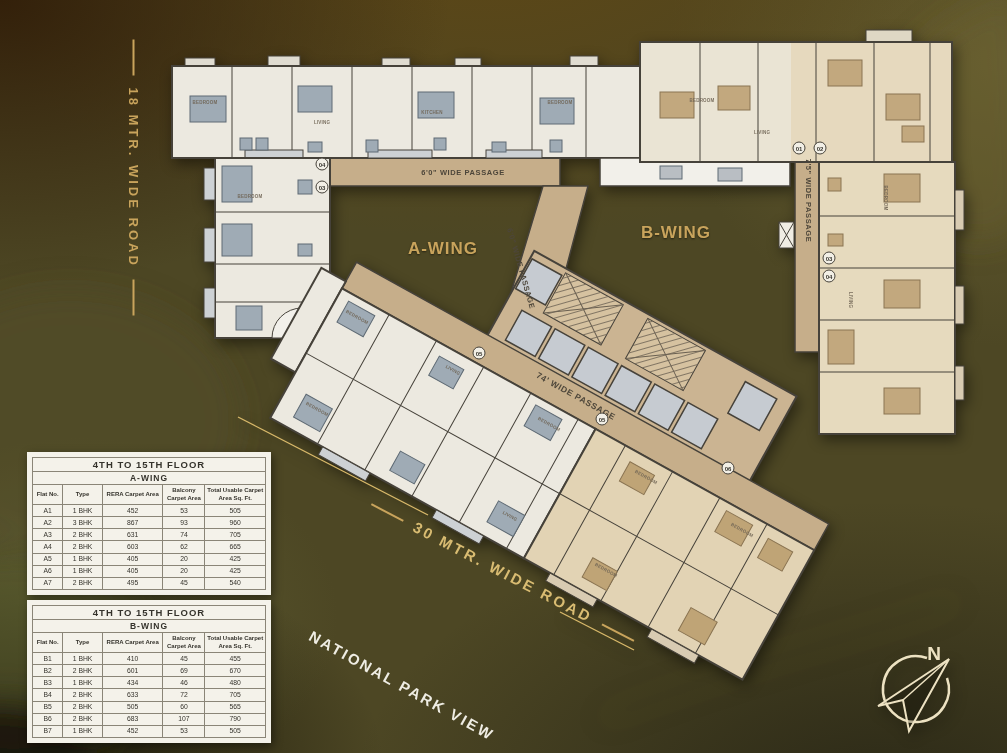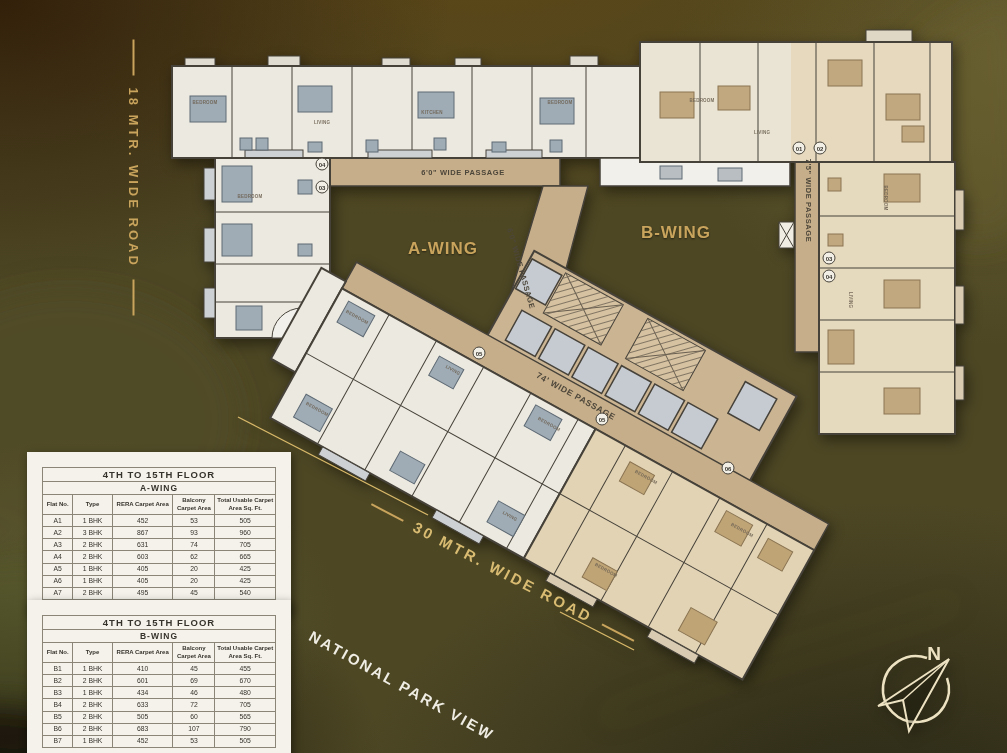--- a/index.html
+++ b/index.html
@@ -30,21 +30,21 @@
   .pass{font-size:7.5px;font-weight:bold;color:#4d463a;letter-spacing:.6px;width:140px;}
   #pass-top{left:393px;top:168px;}
   #pass-diag{left:451px;top:264px;transform:rotate(74deg);}
   #pass-main{left:506px;top:391px;transform:rotate(29deg);font-size:8.5px;}
   #pass-right{left:738px;top:196px;transform:rotate(90deg);}
   #compass-n{left:919px;top:643px;width:30px;font-size:19px;font-weight:bold;color:#EDE2C2;}
   .mk{position:absolute;pointer-events:none;}
   .mk.unit{width:13px;height:13px;border-radius:50%;background:#F2EFE6;border:1px solid #46423A;
     font-size:6px;line-height:12px;text-align:center;color:#35332C;font-weight:bold;box-sizing:border-box;}
   .mk.room{font-size:4.5px;color:#6F6454;letter-spacing:.2px;opacity:.9;font-weight:bold;}
-  .panel{position:absolute;background:#F4F2EA;padding:15px;box-shadow:2px 3px 9px rgba(0,0,0,.45);width:234px;}
+  .panel{position:absolute;background:#F4F2EA;padding:5px;box-shadow:2px 3px 9px rgba(0,0,0,.45);width:234px;}
   #panel-a{left:27px;top:452px;}
   #panel-b{left:27px;top:600px;}
   table.area{width:100%;border-collapse:collapse;color:#35332C;table-layout:fixed;}
   table.area th,table.area td{border:1px solid #8A8577;padding:1px 1px;text-align:center;}
   th.t1{font-size:9.5px;font-weight:bold;letter-spacing:1px;padding:2px 0;}
   th.t2{font-size:8.5px;font-weight:bold;letter-spacing:1px;padding:1px 0;}
   tr.cols th{font-size:6px;font-weight:bold;line-height:1.25;vertical-align:middle;padding:2px 0;}
   table.area tbody td{font-size:6.8px;line-height:1.2;padding:1.5px 0;}
   table.area col:nth-child(1){width:13%;}
   table.area col:nth-child(2){width:17%;}

